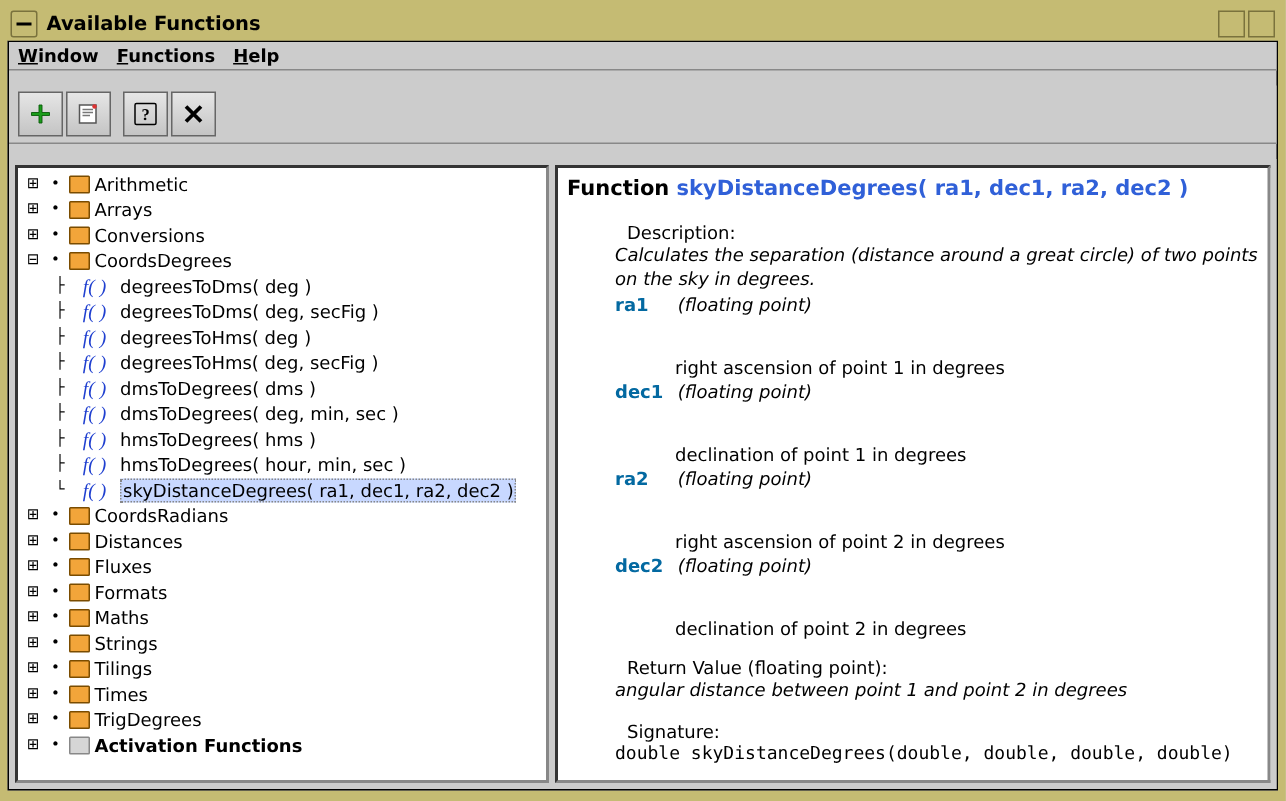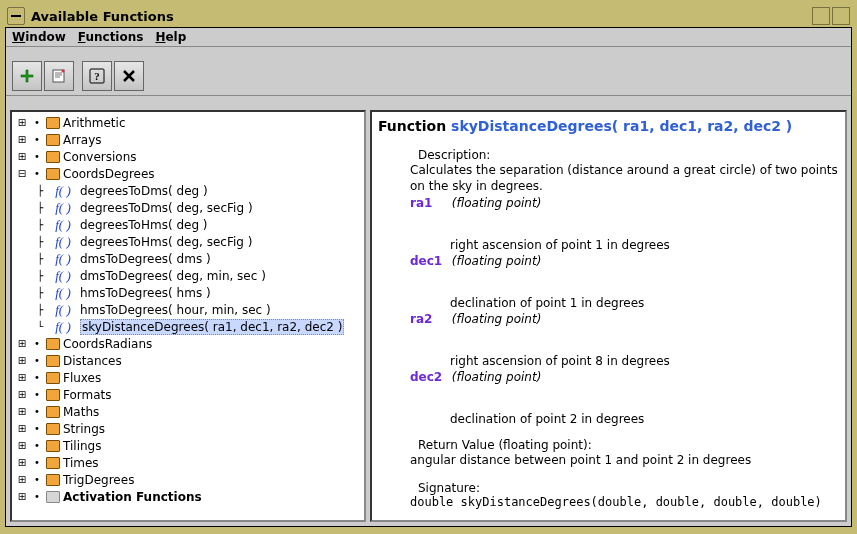--- a/index.html
+++ b/index.html
@@ -147,23 +147,23 @@
   background: #c8d8ff;
   border: 1px dotted #888;
   padding: 0 1px;
 }
 .category-label { font-size: 12px; }
 .tree-row.bold .category-label { font-weight: bold; }
 
 .detail-panel h1 { font-size: 14px; margin: 0 0 14px 0; }
 .func-title { color: #3060d8; }
 .sect-label { font-weight: normal; font-size: 12px; margin-top: 12px; margin-left: 40px; }
-.desc { padding-left: 32px; font-size: 12px; line-height: 1.35; }
+.desc { padding-left: 32px; font-size: 12px; line-height: 1.35; font-style: italic; }
 .param-row { padding-left: 32px; font-size: 12px; margin-top: 2px; }
-.param-name { color: #6d28d9; font-weight: bold; display: inline-block; min-width: 38px; }
+.param-name { color: #0369a1; font-weight: bold; display: inline-block; min-width: 38px; }
 .param-type { font-style: italic; color: #000; }
 .param-desc { padding-left: 72px; font-size: 12px; margin-top: 28px; }
 .sig { padding-left: 32px; font-family: "DejaVu Sans Mono", monospace; font-size: 12px; }
 </style>
 </head>
 <body>
 
 <div class="outer-frame">
   <div class="titlebar">
     <div class="tb-left">
@@ -407,21 +407,21 @@
 
         <div class="sect-label">Description:</div>
         <div class="desc">Calculates the separation (distance around a great circle) of two points on the sky in degrees.</div>
 
         <div id="params">
             <div class="param-row"><span class="param-name">ra1</span> <span class="param-type">(floating point)</span></div>
             <div class="param-desc">right ascension of point 1 in degrees</div>
             <div class="param-row"><span class="param-name">dec1</span> <span class="param-type">(floating point)</span></div>
             <div class="param-desc">declination of point 1 in degrees</div>
             <div class="param-row"><span class="param-name">ra2</span> <span class="param-type">(floating point)</span></div>
-            <div class="param-desc">right ascension of point 8 in degrees</div>
+            <div class="param-desc">right ascension of point 2 in degrees</div>
             <div class="param-row"><span class="param-name">dec2</span> <span class="param-type">(floating point)</span></div>
             <div class="param-desc">declination of point 2 in degrees</div>
           </div>
 
         <div class="sect-label">Return Value (floating point):</div>
         <div class="desc">angular distance between point 1 and point 2 in degrees</div>
 
         <div class="sect-label">Signature:</div>
         <div class="sig">double skyDistanceDegrees(double, double, double, double)</div>
       </div>

